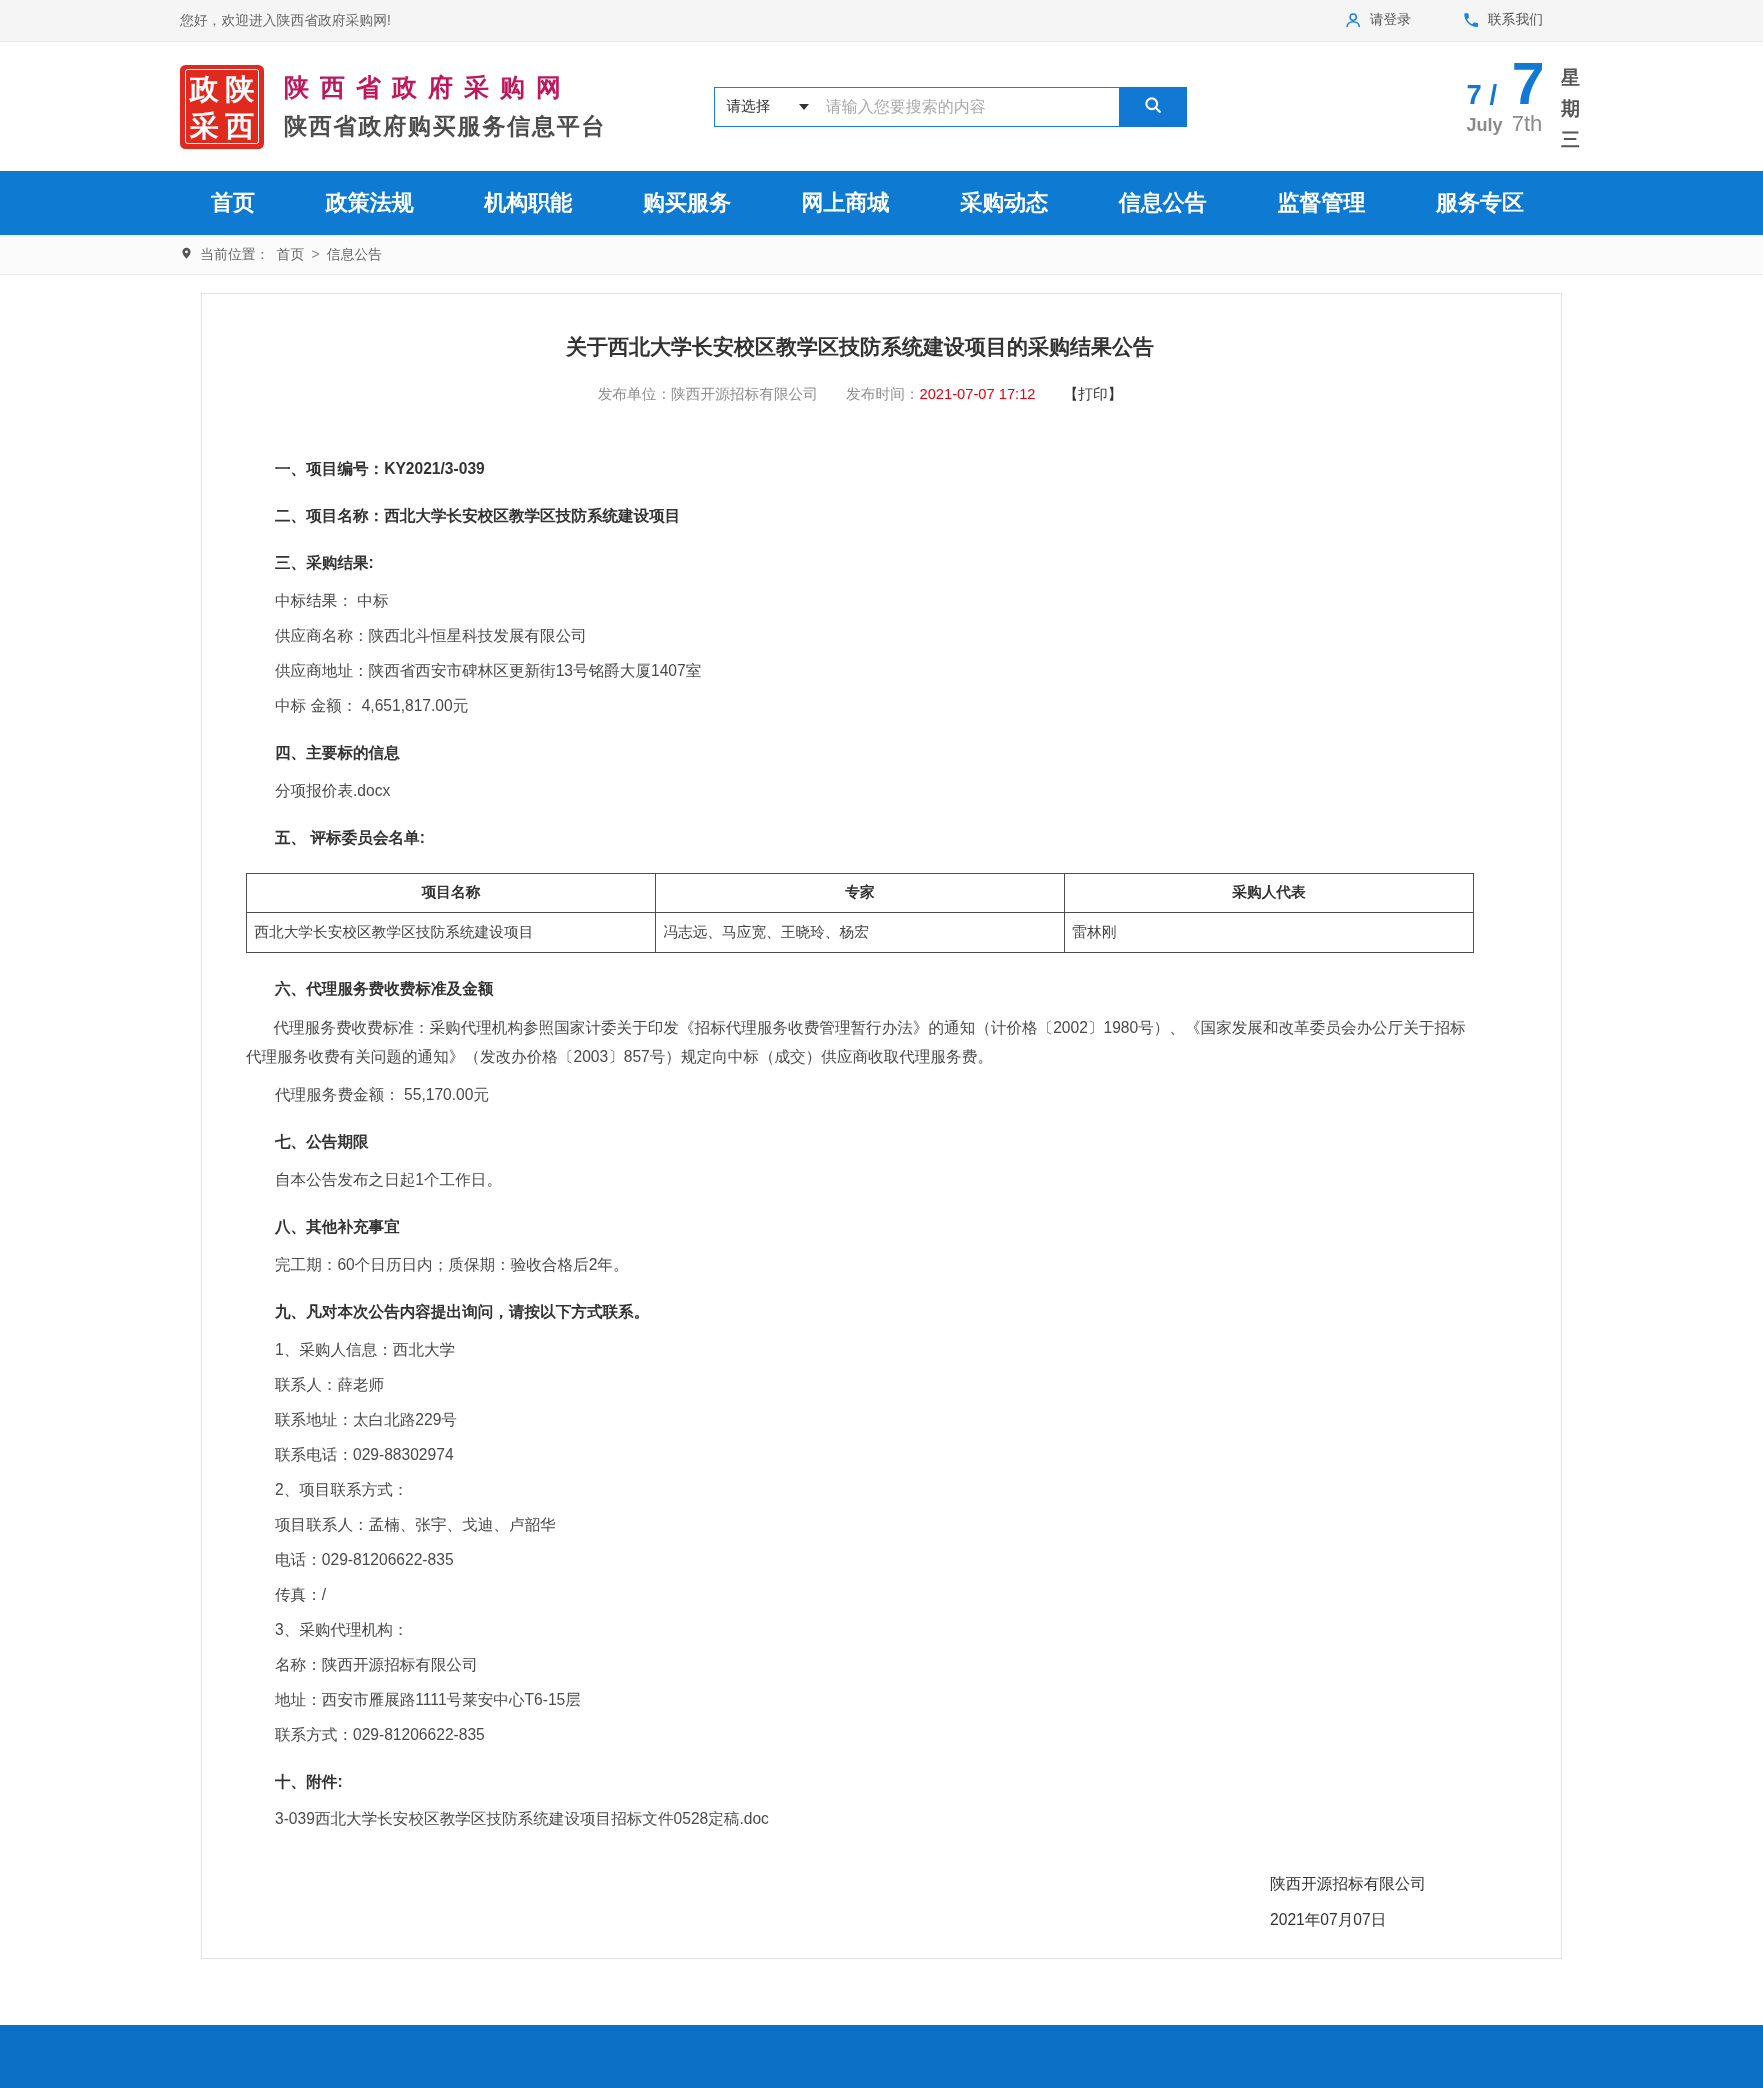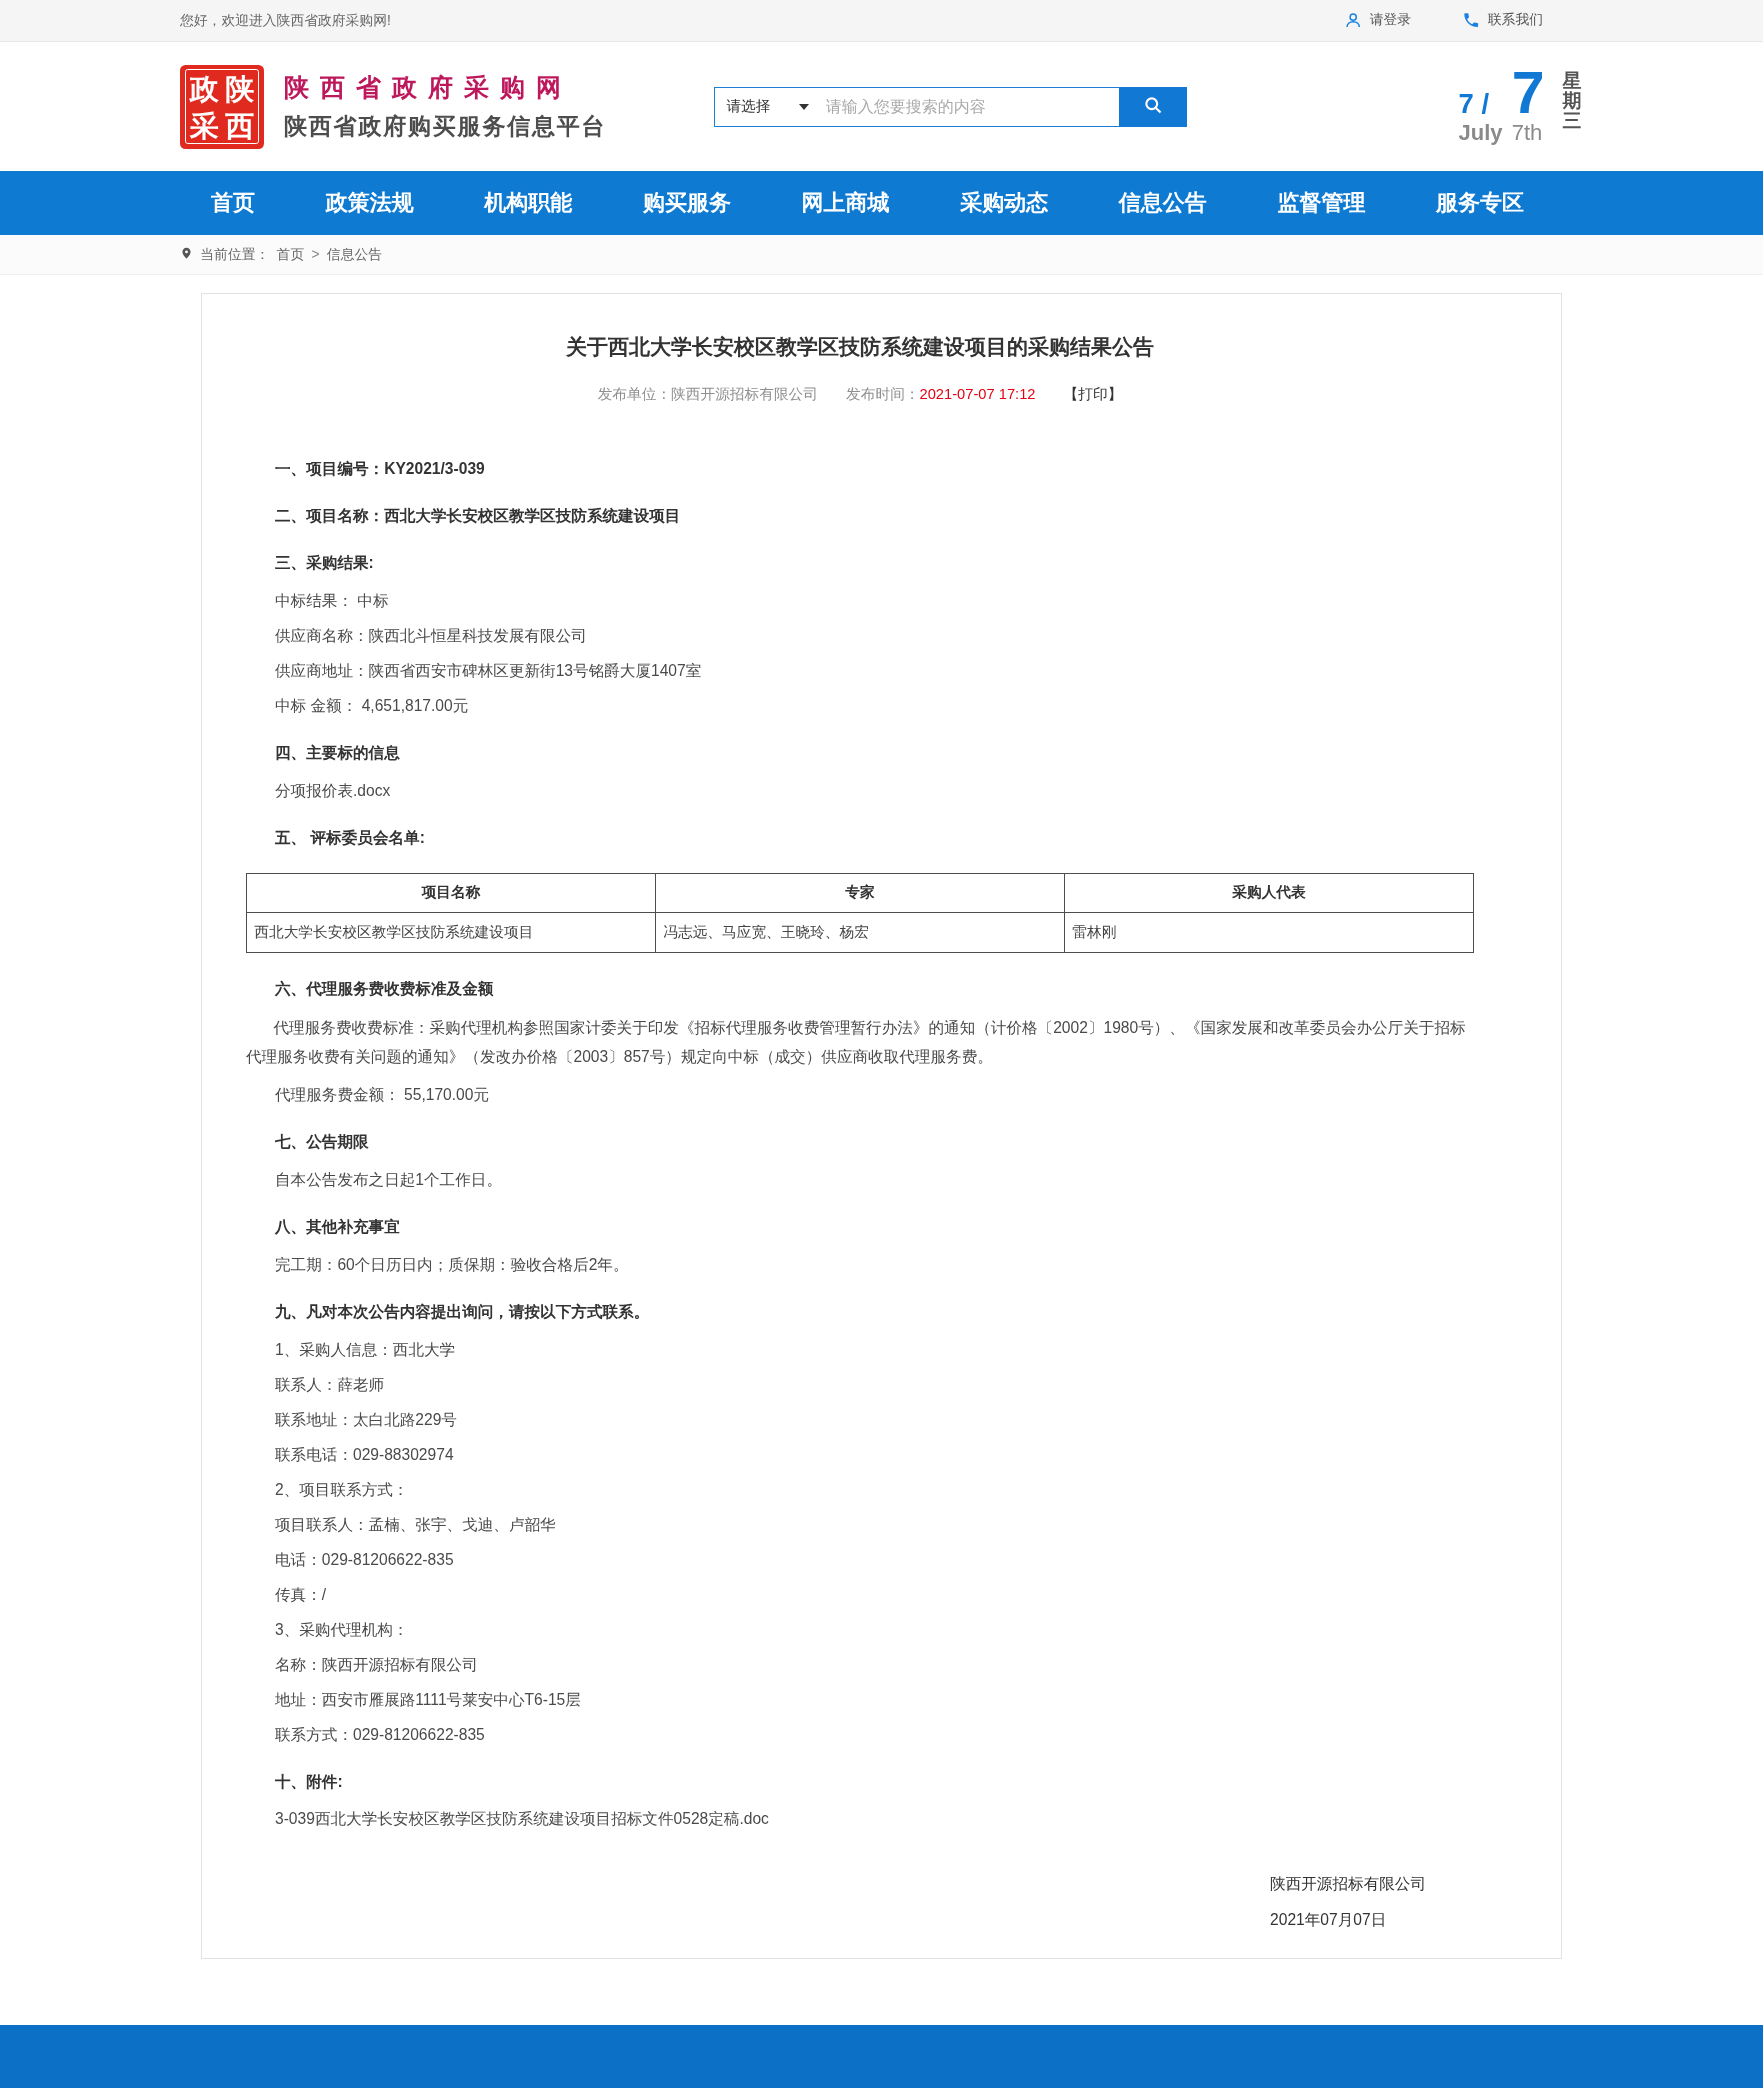--- a/index.html
+++ b/index.html
@@ -29,23 +29,23 @@
   .caret { width:0; height:0; border-left:5.5px solid transparent; border-right:5.5px solid transparent; border-top:6.4px solid #333; }
   .search-input { flex:1; border:none; outline:none; font-size:16px; color:#333; height:100%; padding:0 7.3px; }
   .search-input::placeholder { color:#aaa; }
   .search-btn { width:68px; height:40px; margin:-1.8px -1.8px -1.8px 0; background:#1178d4; border:none; cursor:pointer;
                 display:flex; align-items:center; justify-content:center; }
 
   .datebox { margin-left:auto; display:flex; align-items:flex-start; gap:16.5px; }
   .date-grid { display:grid; grid-template-columns:auto auto; column-gap:9.2px; align-items:baseline; }
   .date-small { font-size:27.5px; font-weight:bold; color:#1178d4; }
   .date-big { font-size:59px; font-weight:bold; color:#1178d4; line-height:53px; }
-  .date-en1 { font-size:22px; font-weight:bold; color:#8a8a8a; }
+  .date-en1 { font-size:18px; font-weight:bold; color:#8a8a8a; }
   .date-en2 { font-size:22px; color:#8a8a8a; }
-  .weekday { font-size:19px; font-weight:bold; color:#555; width:22px; line-height:20px; text-align:center; word-break:break-all; padding-top:3.7px; }
+  .weekday { font-size:19px; font-weight:bold; color:#555; width:22px; line-height:31px; text-align:left; word-break:break-all; padding-top:3.7px; }
 
   
   .nav { height:64px; background:#0e7ad2; display:flex; align-items:center; justify-content:space-between; padding:0 239px 0 211px; }
   .nav-item { color:#fff; font-size:22px; font-weight:bold; cursor:pointer; white-space:nowrap; }
 
   
   .crumbbar { height:40px; background:#fbfbfb; border-bottom:0.9px solid #eee; display:flex; align-items:center; padding:0 180px; gap:7.3px; }
   .crumbbar, .crumbbar a { font-size:13.8px; color:#666; }
   .crumb-link { cursor:pointer; }
   .crumb-sep { color:#888; }

